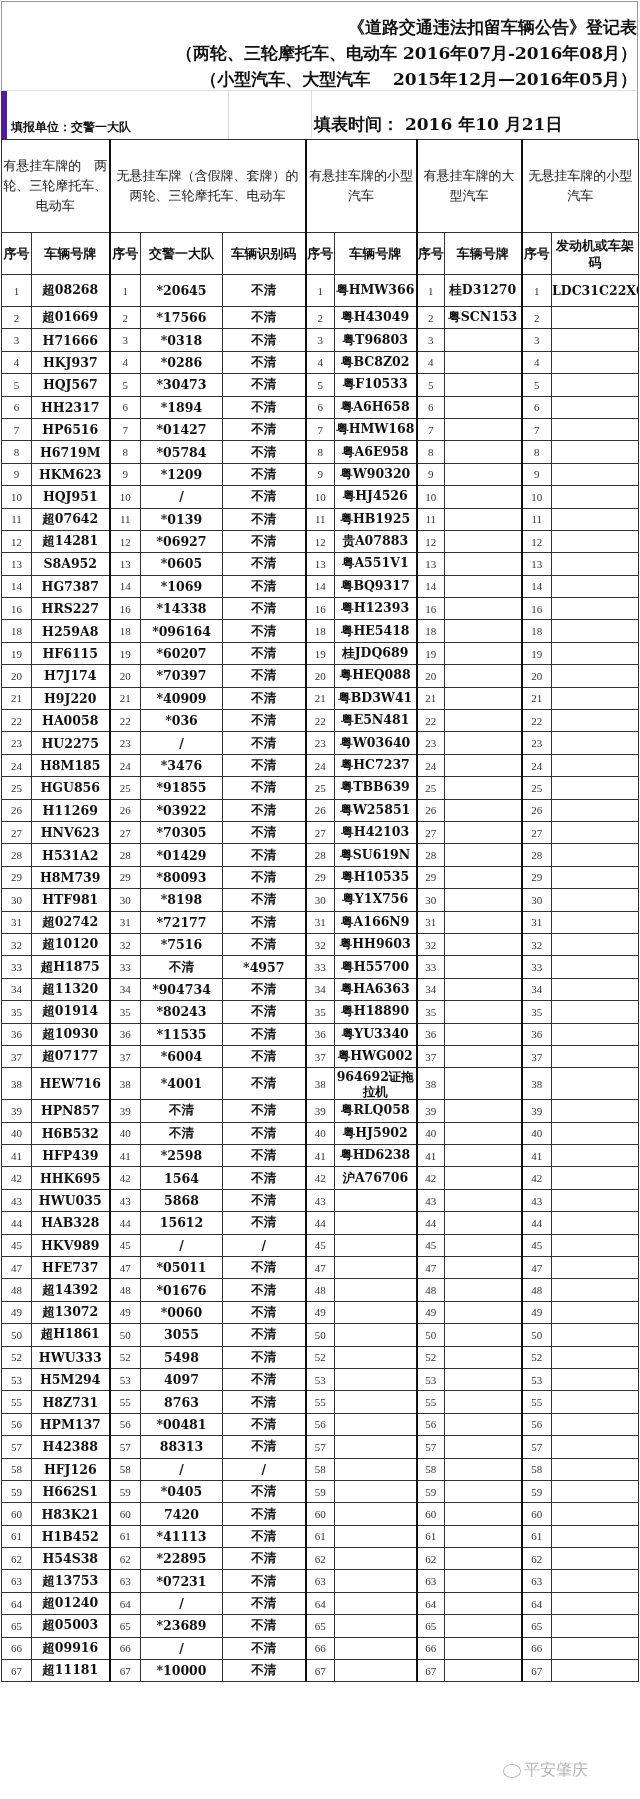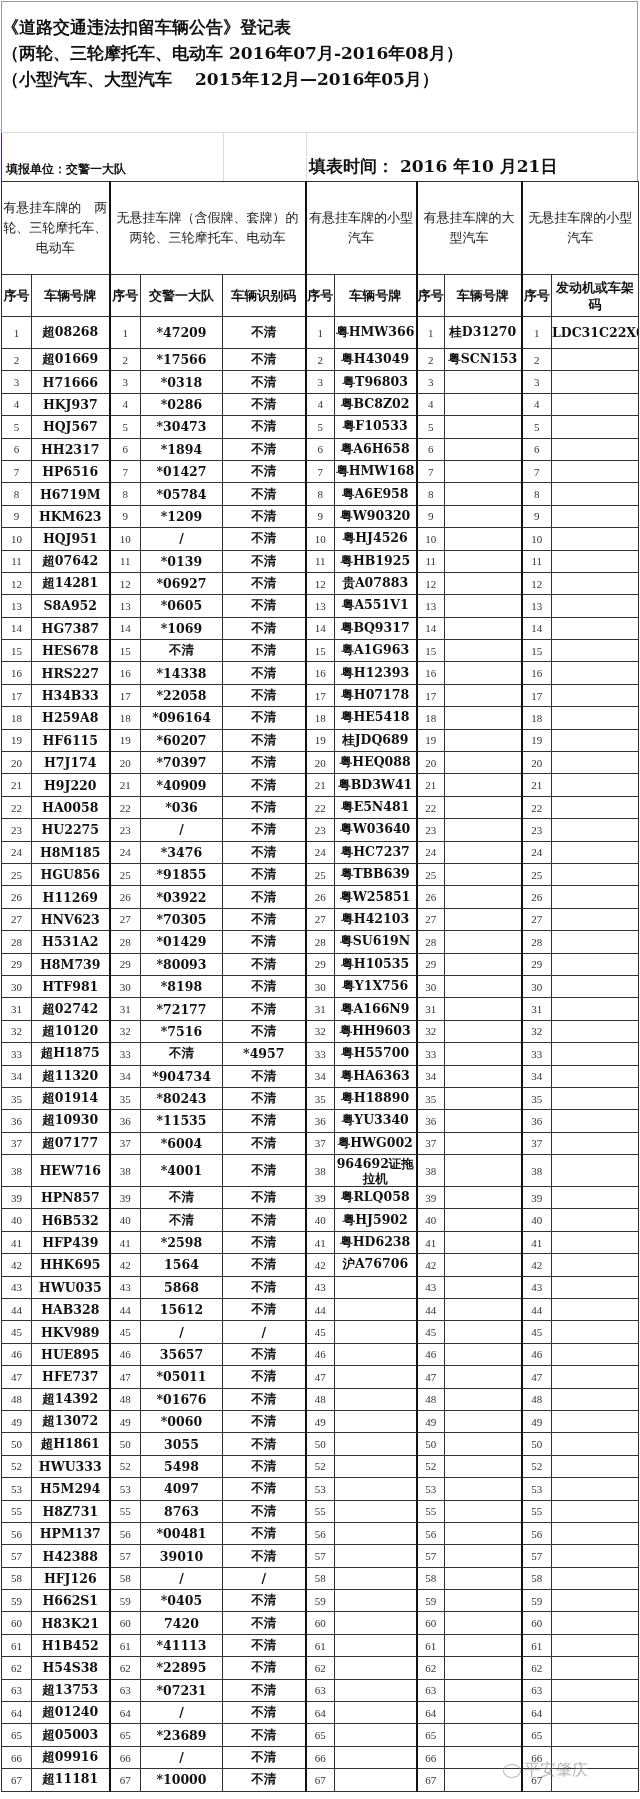--- a/index.html
+++ b/index.html
@@ -1,20 +1,20 @@
 <!DOCTYPE html>
 <html><head>
 <meta charset="utf-8">
 <style>
   html,body{margin:0;padding:0;background:#fff;}
   body{width:640px;height:1799px;overflow:hidden;font-family:"DejaVu Serif","Liberation Serif",serif;color:#111;position:relative;}
   .sheet{position:absolute;left:1px;top:1px;width:637px;}
-  .title-block{height:132px;border:1px solid #999;border-bottom:1px solid #ddd;text-align:left;padding-top:12px;box-sizing:border-box;}
+  .title-block{height:90px;border:1px solid #999;border-bottom:1px solid #ddd;text-align:right;padding-top:12px;box-sizing:border-box;}
   .title-block div{font-size:17px;line-height:26px;font-weight:bold;}
-  .filler-row{height:48px;position:relative;border-left:1px solid #4c1d95;border-right:1px solid #999;}
+  .filler-row{height:48px;position:relative;border-left:6px solid #4c1d95;border-right:1px solid #999;}
   .filler-row .sep{position:absolute;top:0;bottom:0;border-left:1px solid #ddd;}
   .filler-row .unit{position:absolute;left:4px;bottom:3px;font-size:12px;font-weight:bold;}
   .filler-row .date{position:absolute;left:307px;bottom:3px;font-size:17px;font-weight:bold;}
   table{border-collapse:collapse;table-layout:fixed;width:637px;}
   td{border:1px solid #333;text-align:center;font-size:12px;padding:0;overflow:hidden;white-space:nowrap;}
   td.thick-l{border-left:2.5px solid #111;}
   .grp td{height:92px;font-size:13px;white-space:normal;line-height:20px;font-family:"DejaVu Sans","Liberation Sans",sans-serif;color:#222;vertical-align:middle;}
   .colh td{height:41px;font-size:13px;font-weight:bold;white-space:normal;line-height:17px;font-family:"DejaVu Sans","Liberation Sans",sans-serif;}
   tr.data td{height:21.4px;}
   tr.data td.seq{font-size:11px;color:#333;font-family:"Liberation Serif",serif;}
@@ -74,21 +74,21 @@
       <td>车辆号牌</td>
       <td class="thick-l">序号</td>
       <td>发动机或车架码</td>
     </tr>
     </tbody>
       <tbody id="rows">
         <tr class="data tall">
           <td class="seq">1</td>
           <td class="val">超08268</td>
           <td class="seq thick-l">1</td>
-          <td class="val">*47209</td>
+          <td class="val">*20645</td>
           <td class="val">不清</td>
           <td class="seq thick-l">1</td>
           <td class="val">粤HMW366</td>
           <td class="seq thick-l">1</td>
           <td class="val">桂D31270</td>
           <td class="seq thick-l">1</td>
           <td class="val wrap">LDC31C22X0005294</td>
         </tr>
         <tr class="data">
           <td class="seq">2</td>
@@ -253,56 +253,30 @@
           <td class="val">*1069</td>
           <td class="val">不清</td>
           <td class="seq thick-l">14</td>
           <td class="val">粤BQ9317</td>
           <td class="seq thick-l">14</td>
           <td class="val"></td>
           <td class="seq thick-l">14</td>
           <td class="val"></td>
         </tr>
         <tr class="data">
-          <td class="seq">15</td>
-          <td class="val">HES678</td>
-          <td class="seq thick-l">15</td>
-          <td class="val">不清</td>
-          <td class="val">不清</td>
-          <td class="seq thick-l">15</td>
-          <td class="val">粤A1G963</td>
-          <td class="seq thick-l">15</td>
-          <td class="val"></td>
-          <td class="seq thick-l">15</td>
-          <td class="val"></td>
-        </tr>
-        <tr class="data">
           <td class="seq">16</td>
           <td class="val">HRS227</td>
           <td class="seq thick-l">16</td>
           <td class="val">*14338</td>
           <td class="val">不清</td>
           <td class="seq thick-l">16</td>
           <td class="val">粤H12393</td>
           <td class="seq thick-l">16</td>
           <td class="val"></td>
           <td class="seq thick-l">16</td>
-          <td class="val"></td>
-        </tr>
-        <tr class="data">
-          <td class="seq">17</td>
-          <td class="val">H34B33</td>
-          <td class="seq thick-l">17</td>
-          <td class="val">*22058</td>
-          <td class="val">不清</td>
-          <td class="seq thick-l">17</td>
-          <td class="val">粤H07178</td>
-          <td class="seq thick-l">17</td>
-          <td class="val"></td>
-          <td class="seq thick-l">17</td>
           <td class="val"></td>
         </tr>
         <tr class="data">
           <td class="seq">18</td>
           <td class="val">H259A8</td>
           <td class="seq thick-l">18</td>
           <td class="val">*096164</td>
           <td class="val">不清</td>
           <td class="seq thick-l">18</td>
           <td class="val">粤HE5418</td>
@@ -656,33 +630,20 @@
           <td class="val">/</td>
           <td class="val">/</td>
           <td class="seq thick-l">45</td>
           <td class="val"></td>
           <td class="seq thick-l">45</td>
           <td class="val"></td>
           <td class="seq thick-l">45</td>
           <td class="val"></td>
         </tr>
         <tr class="data">
-          <td class="seq">46</td>
-          <td class="val">HUE895</td>
-          <td class="seq thick-l">46</td>
-          <td class="val">35657</td>
-          <td class="val">不清</td>
-          <td class="seq thick-l">46</td>
-          <td class="val"></td>
-          <td class="seq thick-l">46</td>
-          <td class="val"></td>
-          <td class="seq thick-l">46</td>
-          <td class="val"></td>
-        </tr>
-        <tr class="data">
           <td class="seq">47</td>
           <td class="val">HFE737</td>
           <td class="seq thick-l">47</td>
           <td class="val">*05011</td>
           <td class="val">不清</td>
           <td class="seq thick-l">47</td>
           <td class="val"></td>
           <td class="seq thick-l">47</td>
           <td class="val"></td>
           <td class="seq thick-l">47</td>
@@ -776,21 +737,21 @@
           <td class="val"></td>
           <td class="seq thick-l">56</td>
           <td class="val"></td>
           <td class="seq thick-l">56</td>
           <td class="val"></td>
         </tr>
         <tr class="data">
           <td class="seq">57</td>
           <td class="val">H42388</td>
           <td class="seq thick-l">57</td>
-          <td class="val">39010</td>
+          <td class="val">88313</td>
           <td class="val">不清</td>
           <td class="seq thick-l">57</td>
           <td class="val"></td>
           <td class="seq thick-l">57</td>
           <td class="val"></td>
           <td class="seq thick-l">57</td>
           <td class="val"></td>
         </tr>
         <tr class="data">
           <td class="seq">58</td>

